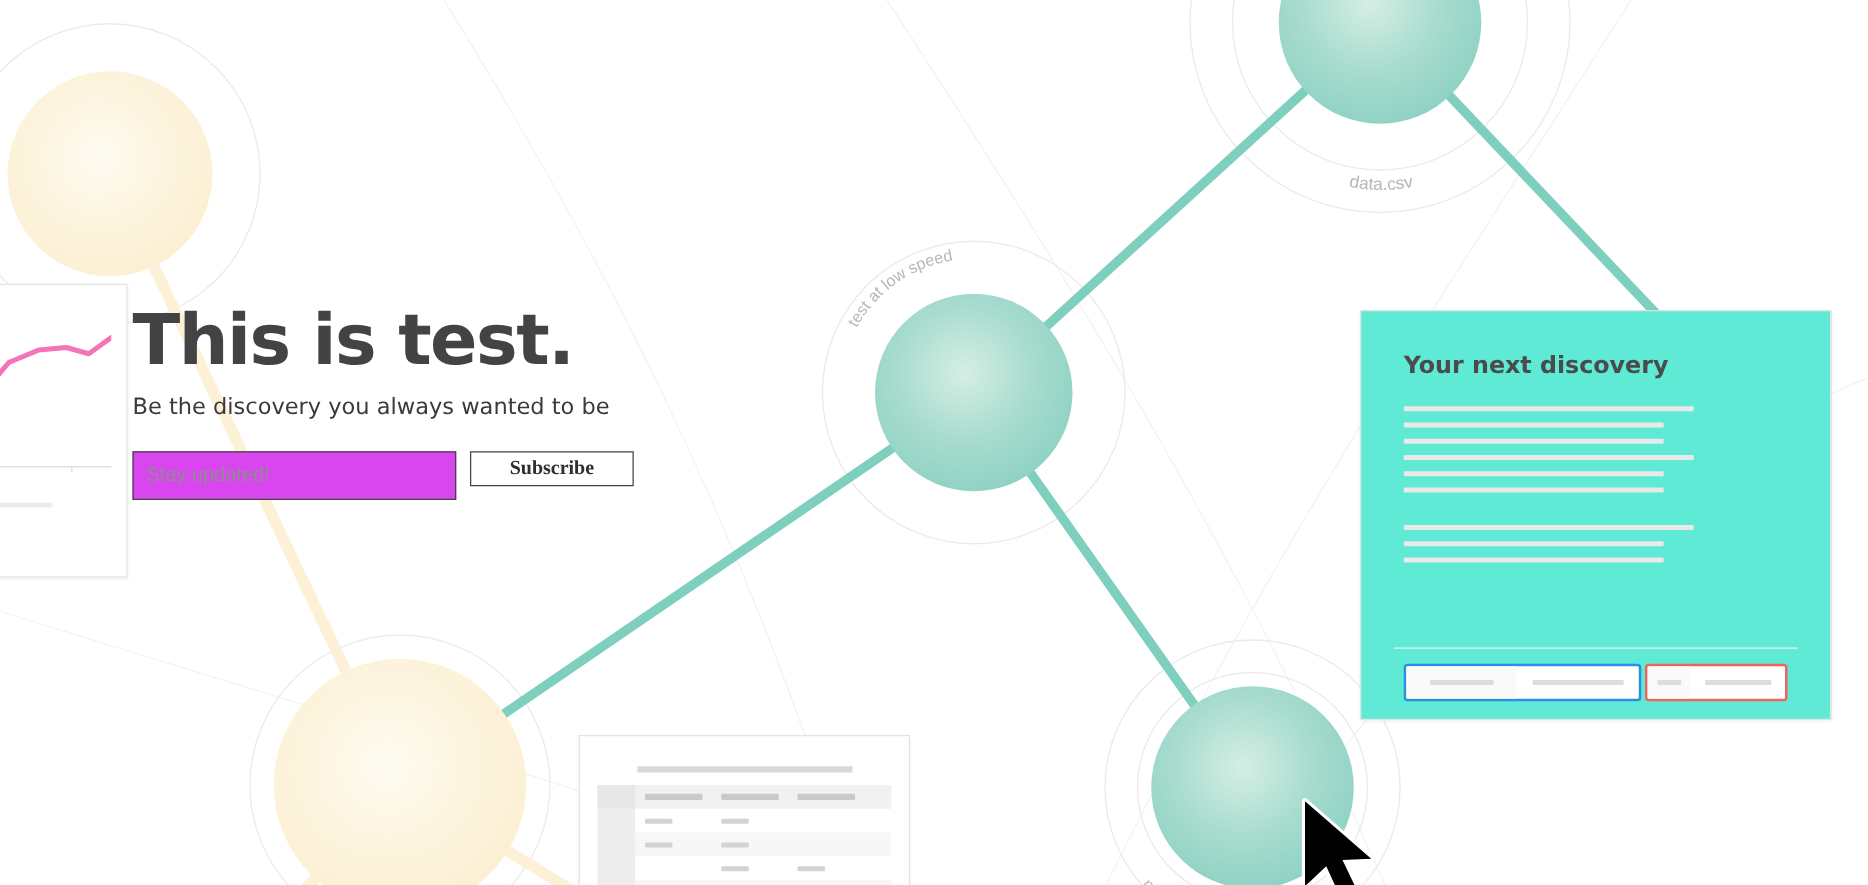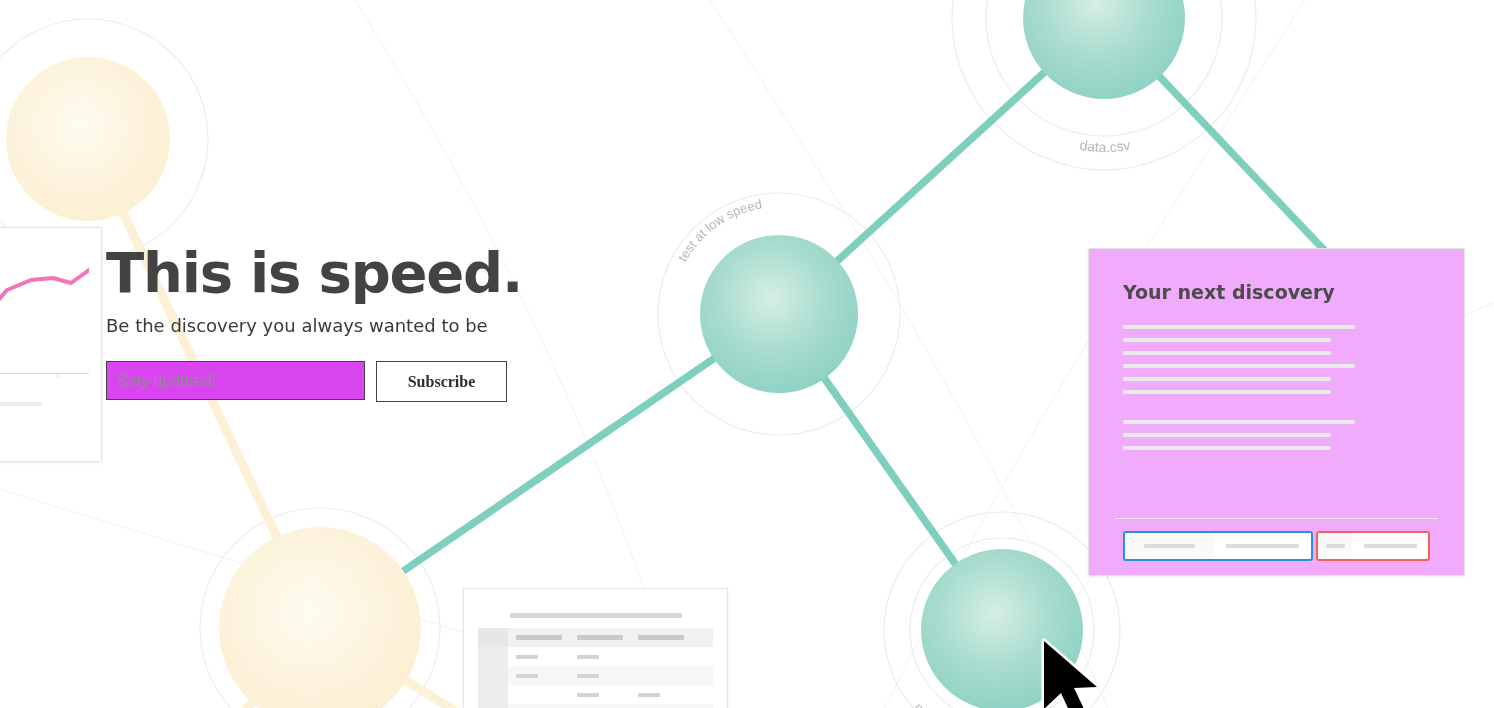--- a/index.html
+++ b/index.html
@@ -26,21 +26,21 @@
     font-family: "DejaVu Sans", sans-serif; font-weight: normal;
   }
   .form-row { margin-top: 25px; display: flex; align-items: stretch; gap: 11px; }
   .email-input {
     width: 259px; height: 39px; border: 1px solid #444; background: #d946ef;
     padding: 0 10px; font-size: 16px; color: #333; outline: none;
     font-family: "Liberation Sans", sans-serif; border-radius: 0;
   }
   .email-input::placeholder { color: #8d8d8d; }
   .subscribe-btn {
-    width: 131px; height: 41px; border: 1px solid #444; background: #fff;
+    width: 131px; height: 28px; border: 1px solid #444; background: #fff;
     font-family: "Liberation Serif", serif; font-weight: bold;
     font-size: 16px; color: #2e2e2e; cursor: pointer; border-radius: 0;
   }
 
   
   .card {
     position: absolute; background: #fff;
     border: 1px solid #e4e4e4;
     box-shadow: 0 1px 3px rgba(0,0,0,.07);
     z-index: 15;
@@ -66,21 +66,21 @@
   #table-card .t-row.head .t-gut { background: #e7e7e7; }
   #table-card .t-cell { flex: none; width: 53px; margin-left: 8px; }
   #table-card .bar { height: 4px; background: #d3d3d3; border-radius: 1px; }
   #table-card .bar.hdr { height: 5px; background: #c9c9c9; width: 46px; }
   #table-card .bar.sm { width: 22px; }
   #table-card .bar.none { background: transparent; }
 
   
   #discovery-card {
     left: 1088px; top: 248px; width: 377px; height: 328px;
-    padding: 32px 34px 0 34px; background: #f0abfc;
+    padding: 32px 34px 0 34px; background: #5eead4;
   }
   #discovery-card .dc-title {
     font-size: 19px; font-weight: bold; color: #4b4b4b;
     font-family: "DejaVu Sans", sans-serif; margin-bottom: 22px;
   }
   #discovery-card .para { display: flex; flex-direction: column; gap: 9px; }
   #discovery-card .para + .para { margin-top: 26px; }
   #discovery-card .ln { height: 4px; background: #e9e9e9; border-radius: 1px; }
   #discovery-card .ln.l { width: 232px; }
   #discovery-card .ln.s { width: 208px; }
@@ -193,21 +193,21 @@
       
       <div class="tick" style="left:150px"></div>
     </div>
     <div class="legend">
       <div class="skel" style="width:135px"></div>
 
     </div>
   </div>
 
   <div class="hero">
-    <h1 class="hero-title">This is speed.</h1>
+    <h1 class="hero-title">This is test.</h1>
     <p class="hero-sub">Be the discovery you always wanted to be</p>
     <form class="form-row">
       <input class="email-input" type="text" placeholder="Stay updated!" style="">
       <button class="subscribe-btn" type="submit">Subscribe</button>
     </form>
   </div>
 
   <div class="card" id="table-card">
     <div class="t-title"></div>
 

